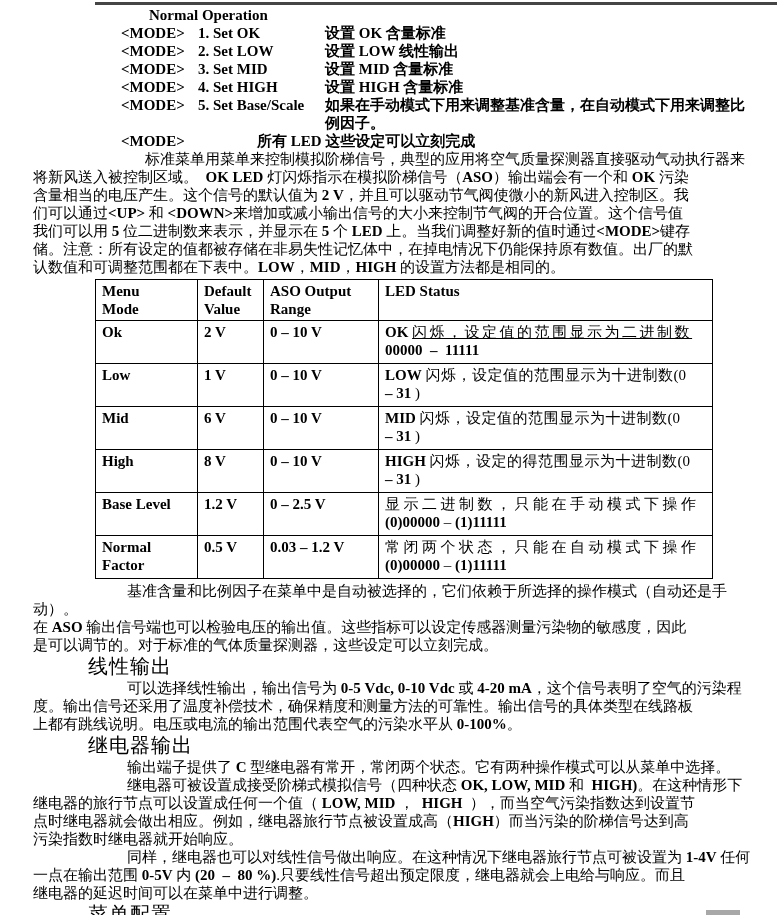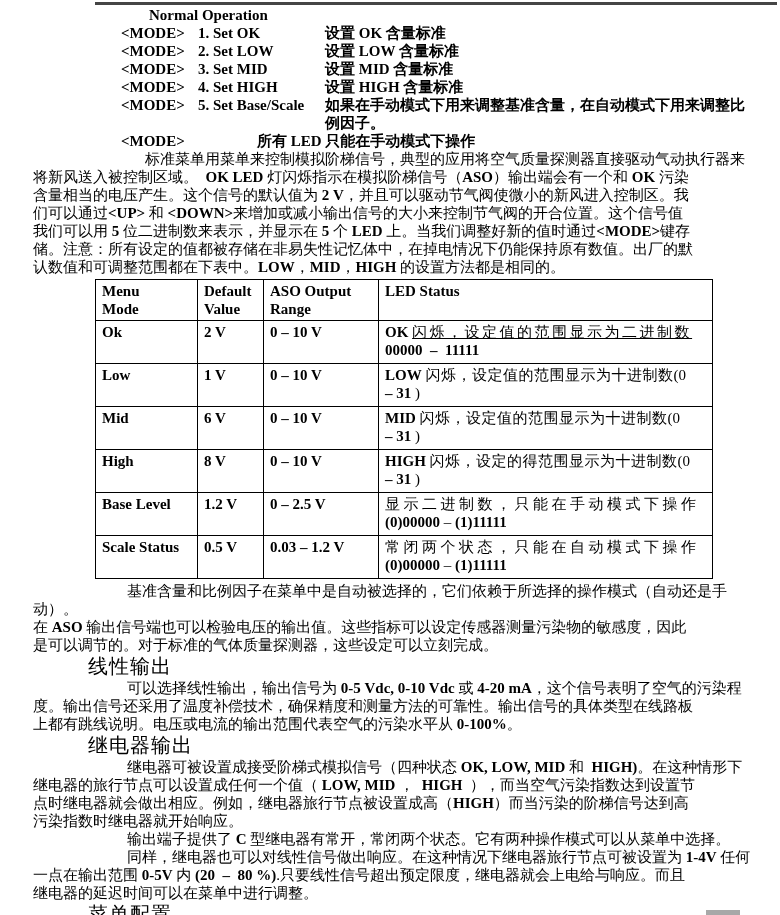--- a/index.html
+++ b/index.html
@@ -62,40 +62,40 @@
     <div class="mode-title">Normal Operation</div>
 
     <div class="mode-row">
       <span class="c1">&lt;MODE&gt;</span>
       <span class="c2">1. Set OK</span>
       <span class="c3">设置 OK 含量标准</span>
     </div>
     <div class="mode-row">
       <span class="c1">&lt;MODE&gt;</span>
       <span class="c2">2. Set LOW</span>
-      <span class="c3">设置 LOW 含量标准</span>
+      <span class="c3">设置 LOW 线性输出</span>
     </div>
     <div class="mode-row">
       <span class="c1">&lt;MODE&gt;</span>
       <span class="c2">3. Set MID</span>
       <span class="c3">设置 MID 含量标准</span>
     </div>
     <div class="mode-row">
       <span class="c1">&lt;MODE&gt;</span>
       <span class="c2">4. Set HIGH</span>
       <span class="c3">设置 HIGH 含量标准</span>
     </div>
     <div class="mode-row">
       <span class="c1">&lt;MODE&gt;</span>
       <span class="c2">5. Set Base/Scale</span>
       <span class="c3">如果在手动模式下用来调整基准含量，在自动模式下用来调整比例因子。</span>
     </div>
     <div class="mode-row">
       <span class="c1">&lt;MODE&gt;</span>
-      <span class="c2wide">所有 LED 只能在手动模式下操作</span>
+      <span class="c2wide">所有 LED 这些设定可以立刻完成</span>
     </div>
   </div>
 
   <div class="para p-ind-xl">标准菜单用菜单来控制模拟阶梯信号，典型的应用将空气质量探测器直接驱动气动执行器来<br>将新风送入被控制区域。&nbsp; <b>OK LED</b> 灯闪烁指示在模拟阶梯信号（<b>ASO</b>）输出端会有一个和 <b>OK</b> 污染<br>含量相当的电压产生。这个信号的默认值为 <b>2 V</b>，并且可以驱动节气阀使微小的新风进入控制区。我<br>们可以通过<b>&lt;UP&gt;</b> 和 <b>&lt;DOWN&gt;</b>来增加或减小输出信号的大小来控制节气阀的开合位置。这个信号值<br>我们可以用 <b>5</b> 位二进制数来表示，并显示在 <b>5</b> 个 <b>LED</b> 上。当我们调整好新的值时通过<b>&lt;MODE&gt;</b>键存<br>储。注意：所有设定的值都被存储在非易失性记忆体中，在掉电情况下仍能保持原有数值。出厂的默<br>认数值和可调整范围都在下表中。<b>LOW</b>，<b>MID</b>，<b>HIGH</b> 的设置方法都是相同的。</div>
 
   <table class="settings">
     <colgroup>
         <col class="c-mode">
         <col class="c-def">
         <col class="c-range">
@@ -132,35 +132,35 @@
       <td class="b">0 – 10 V</td>
       <td><b>HIGH</b> <span class="sp1">闪烁，设定的得范围显示为十进制数</span>(0<br><b>– 31</b> )</td>
     </tr>
     <tr>
       <td class="b">Base Level</td>
       <td class="b">1.2 V</td>
       <td class="b">0 – 2.5 V</td>
       <td><span class="sp4">显示二进制数，只能在手动模式下操作</span><br><b>(0)00000</b> – <b>(1)11111</b></td>
     </tr>
     <tr>
-      <td class="b">Scale Status</td>
+      <td class="b">Normal Factor</td>
       <td class="b">0.5 V</td>
       <td class="b">0.03 – 1.2 V</td>
       <td><span class="sp4">常闭两个状态，只能在自动模式下操作</span><br><b>(0)00000</b> – <b>(1)11111</b></td>
     </tr>
   </tbody>
     </table>
 
   <div class="para p-ind">基准含量和比例因子在菜单中是自动被选择的，它们依赖于所选择的操作模式（自动还是手动）。<br>在 <b>ASO</b> 输出信号端也可以检验电压的输出值。这些指标可以设定传感器测量污染物的敏感度，因此<br>是可以调节的。对于标准的气体质量探测器，这些设定可以立刻完成。</div>
 
   <div class="sec-h">线性输出</div>
   <div class="para p-ind">可以选择线性输出，输出信号为 <b>0-5 Vdc, 0-10 Vdc</b> 或 <b>4-20 mA</b>，这个信号表明了空气的污染程<br>度。输出信号还采用了温度补偿技术，确保精度和测量方法的可靠性。输出信号的具体类型在线路板<br>上都有跳线说明。电压或电流的输出范围代表空气的污染水平从 <b>0-100%</b>。</div>
 
   <div class="sec-h">继电器输出</div>
+  <div class="para p-ind">输出端子提供了 <b>C</b> 型继电器有常开，常闭两个状态。它有两种操作模式可以从菜单中选择。</div>
   <div class="para p-ind">继电器可被设置成接受阶梯式模拟信号（四种状态 <b>OK, LOW, MID</b> 和&nbsp; <b>HIGH)</b>。在这种情形下<br>继电器的旅行节点可以设置成任何一个值（ <b>LOW, MID</b> ，&nbsp; <b>HIGH</b>&nbsp; ），而当空气污染指数达到设置节<br>点时继电器就会做出相应。例如，继电器旅行节点被设置成高（<b>HIGH</b>）而当污染的阶梯信号达到高<br>污染指数时继电器就开始响应。</div>
-  <div class="para p-ind">输出端子提供了 <b>C</b> 型继电器有常开，常闭两个状态。它有两种操作模式可以从菜单中选择。</div>
   <div class="para p-ind">同样，继电器也可以对线性信号做出响应。在这种情况下继电器旅行节点可被设置为 <b>1-4V</b> 任何<br>一点在输出范围 <b>0-5V</b> 内 <b>(20&nbsp; –&nbsp; 80 %)</b>.只要线性信号超出预定限度，继电器就会上电给与响应。而且<br>继电器的延迟时间可以在菜单中进行调整。</div>
 
   <div class="sec-h">菜单配置</div>
 
 </div>
 
 <div class="page-artifact"></div>
 
 </body></html>

